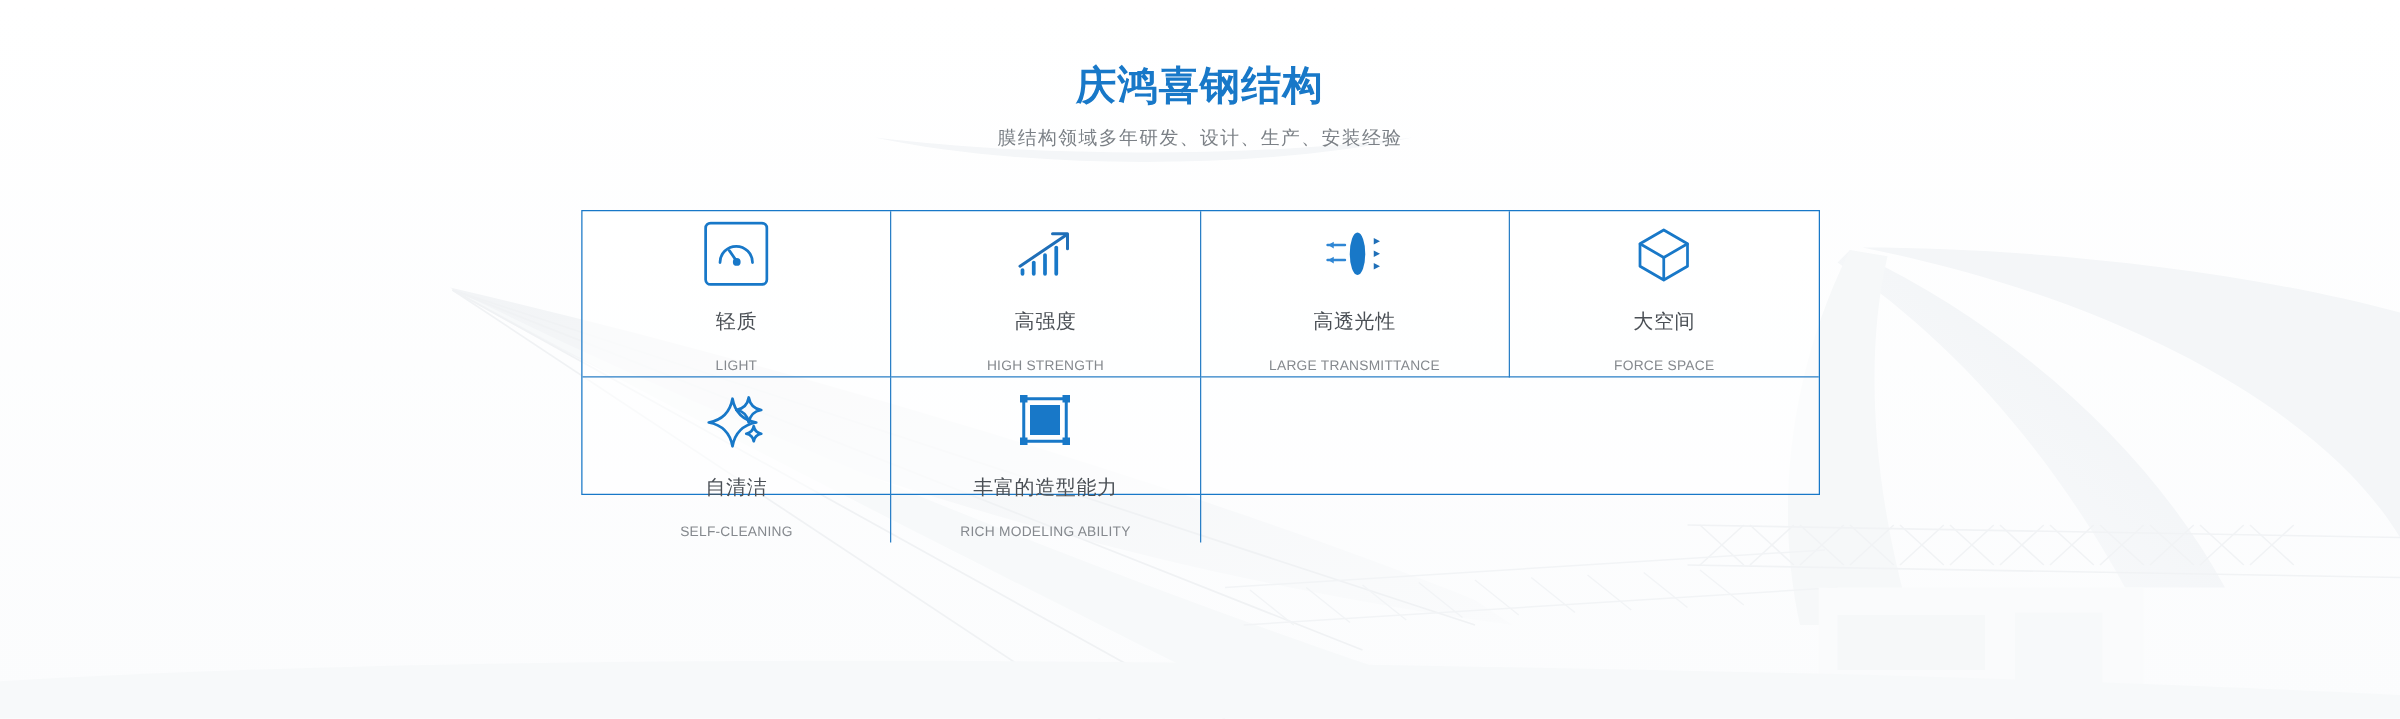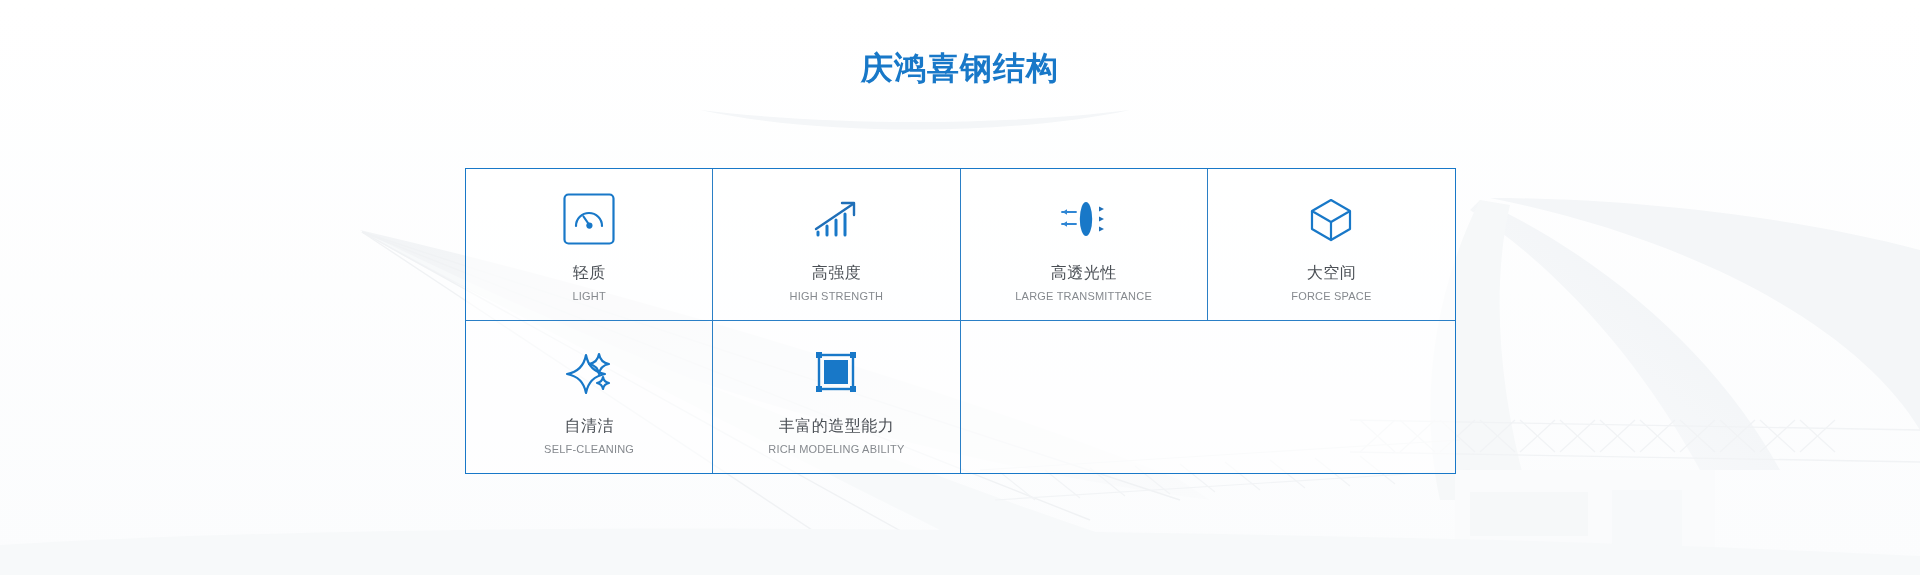--- a/index.html
+++ b/index.html
@@ -52,21 +52,21 @@
     line-height: 22px;
     font-family: "DejaVu Sans", "Liberation Sans", sans-serif;
   }
 
   
   .feature-grid {
     position: absolute;
     left: 465px;
     top: 168px;
     width: 991px;
-    height: 306px;
+    height: 228px;
     z-index: 3;
     border: 1px solid #1878c8;
     background: rgba(255,255,255,0.60);
     display: grid;
     grid-template-columns: repeat(4, 1fr);
     grid-template-rows: repeat(2, 1fr);
   }
 
   .feature-cell {
     border-right: 1px solid #2a7fc6;
@@ -92,21 +92,21 @@
 
   .feature-label-cn {
     font-size: 16px;
     color: #4a4f55;
     line-height: 24px;
     letter-spacing: 0.5px;
     font-family: "DejaVu Sans", "Liberation Sans", sans-serif;
   }
 
   .feature-label-en {
-    margin-top: 3px;
+    margin-top: 16px;
     font-size: 11px;
     color: #85898e;
     letter-spacing: 0.2px;
     line-height: 16px;
     font-family: "Liberation Sans", sans-serif;
   }
 </style>
 </head>
 <body>
 
@@ -167,20 +167,21 @@
   <rect x="1470" y="492" width="118" height="44" fill="#f6f8f9"></rect>
   <rect x="1612" y="490" width="70" height="85" fill="#f7f9fa"></rect>
 
   <path d="M0 545 C 420 520, 1000 528, 1500 540 C 1700 546, 1840 552, 1920 556 L 1920 575 L 0 575 Z" fill="#f7f9fa"></path>
 
   <path d="M700 110 C 830 126, 1000 126, 1130 110 C 1010 136, 820 136, 700 110 Z" fill="#f4f6f8"></path>
 </svg>
 
 <div class="header">
   <h1 class="page-title">庆鸿喜钢结构</h1>
+  <p class="page-subtitle">膜结构领域多年研发、设计、生产、安装经验</p>
 </div>
 
 <div class="feature-grid">
 
   <div class="feature-cell">
     <div class="feature-icon">
       <svg width="52" height="52" viewBox="0 0 52 52" fill="none">
         <rect x="1.5" y="1.5" width="49" height="49" rx="4" stroke="#1878c8" stroke-width="2.2"></rect>
         <path d="M13 33 A 13 13 0 0 1 39 33" stroke="#1878c8" stroke-width="2.2" fill="none" stroke-linecap="round"></path>
         <path d="M20.5 23.5 L 26 31.5" stroke="#1878c8" stroke-width="2.2" stroke-linecap="round"></path>

